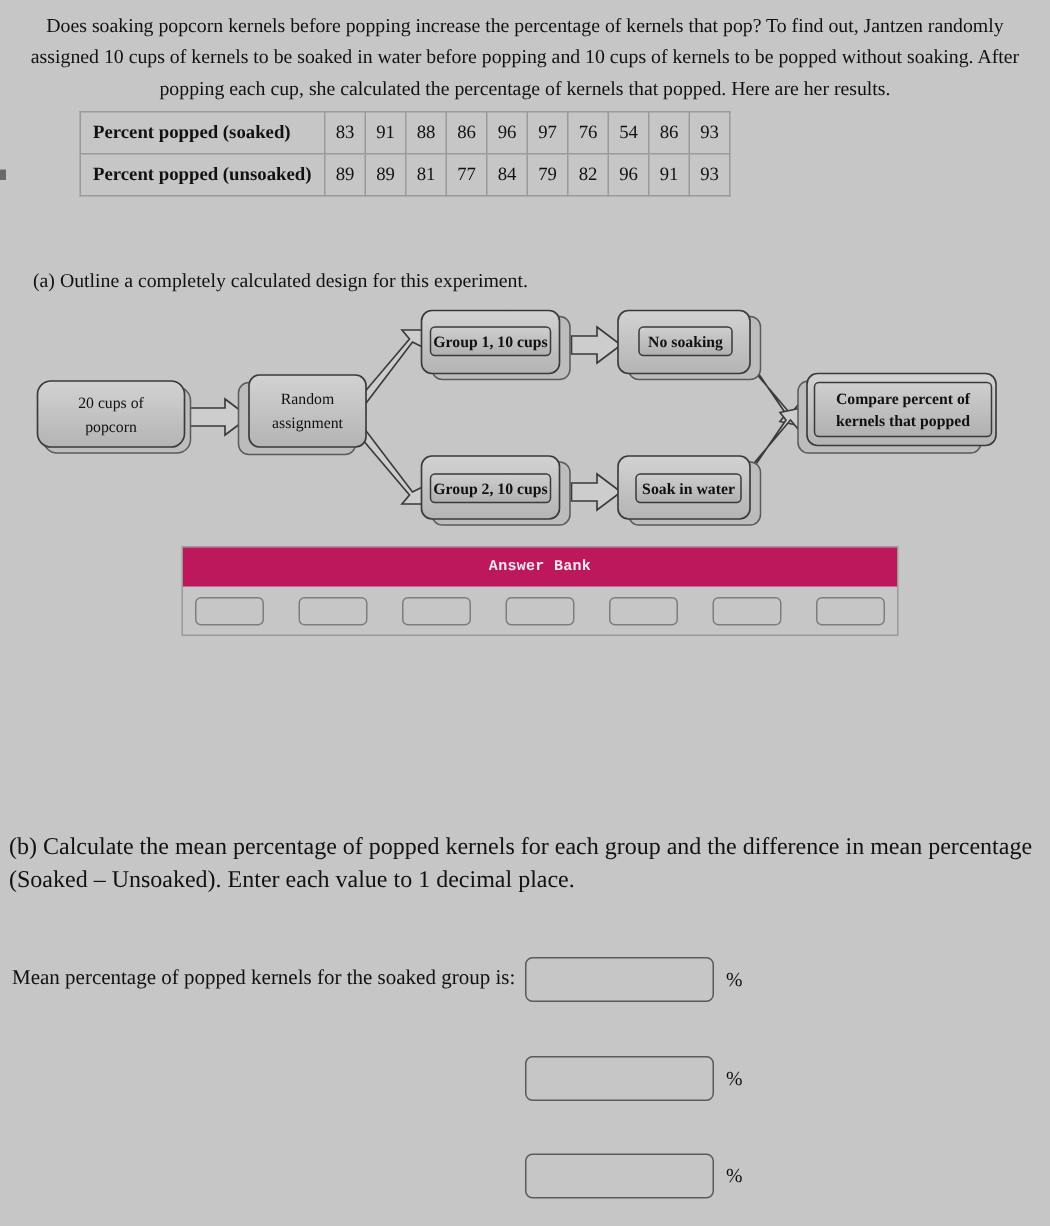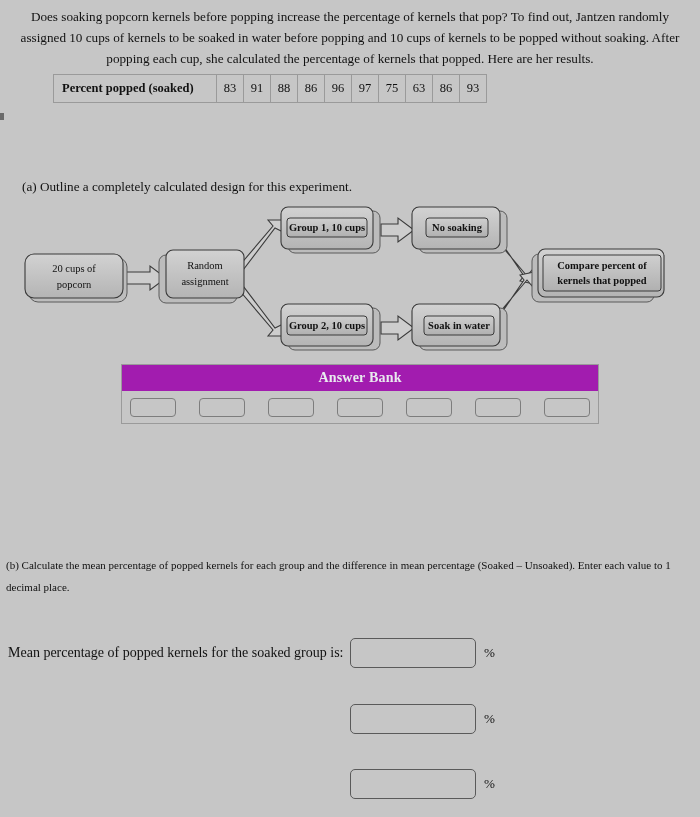--- a/index.html
+++ b/index.html
@@ -102,28 +102,29 @@
     left: 121px;
     top: 364px;
     width: 478px;
     height: 60px;
     border: 1px solid #9a9a9a;
     background: #c6c6c6;
     box-sizing: border-box;
   }
   #answer-bank-header {
     height: 26px;
-    background: #a21caf;
+    background: #be185d;
     color: #e8eaee;
-    font-size: 14px;
+    font-size: 10px;
     font-weight: bold;
     display: flex;
     align-items: center;
     justify-content: center;
     letter-spacing: 0.2px;
+    font-family: Liberation Mono, monospace;
   }
   #answer-bank-chips {
     height: 33px;
     display: flex;
     align-items: center;
     justify-content: space-between;
     padding: 0 8px;
     box-sizing: border-box;
   }
   .bank-chip {
@@ -134,21 +135,21 @@
     background: #c6c6c6;
     box-sizing: border-box;
   }
 
   
   #part-b-label {
     position: absolute;
     left: 6px;
     top: 554px;
     width: 684px;
-    font-size: 11px;
+    font-size: 16px;
     line-height: 22px;
   }
 
   .answer-row {
     position: absolute;
     left: 8px;
     width: 690px;
     height: 34px;
     display: flex;
     align-items: center;
@@ -192,23 +193,36 @@
   <table class="data-table">
     <tbody>
       <tr>
         <td class="rowlabel">Percent popped (soaked)</td>
         <td class="val">83</td>
         <td class="val">91</td>
         <td class="val">88</td>
         <td class="val">86</td>
         <td class="val">96</td>
         <td class="val">97</td>
-        <td class="val">75</td>
-        <td class="val">63</td>
+        <td class="val">76</td>
+        <td class="val">54</td>
         <td class="val">86</td>
+        <td class="val">93</td>
+      </tr>
+      <tr>
+        <td class="rowlabel">Percent popped (unsoaked)</td>
+        <td class="val">89</td>
+        <td class="val">89</td>
+        <td class="val">81</td>
+        <td class="val">77</td>
+        <td class="val">84</td>
+        <td class="val">79</td>
+        <td class="val">82</td>
+        <td class="val">96</td>
+        <td class="val">91</td>
         <td class="val">93</td>
       </tr>
     </tbody>
   </table>
 </div>
 
 <div id="part-a-label">(a) Outline a completely calculated design for this experiment.</div>
 
 <div id="diagram">
   <svg width="700" height="160" viewBox="0 0 700 160" xmlns="http://www.w3.org/2000/svg">

